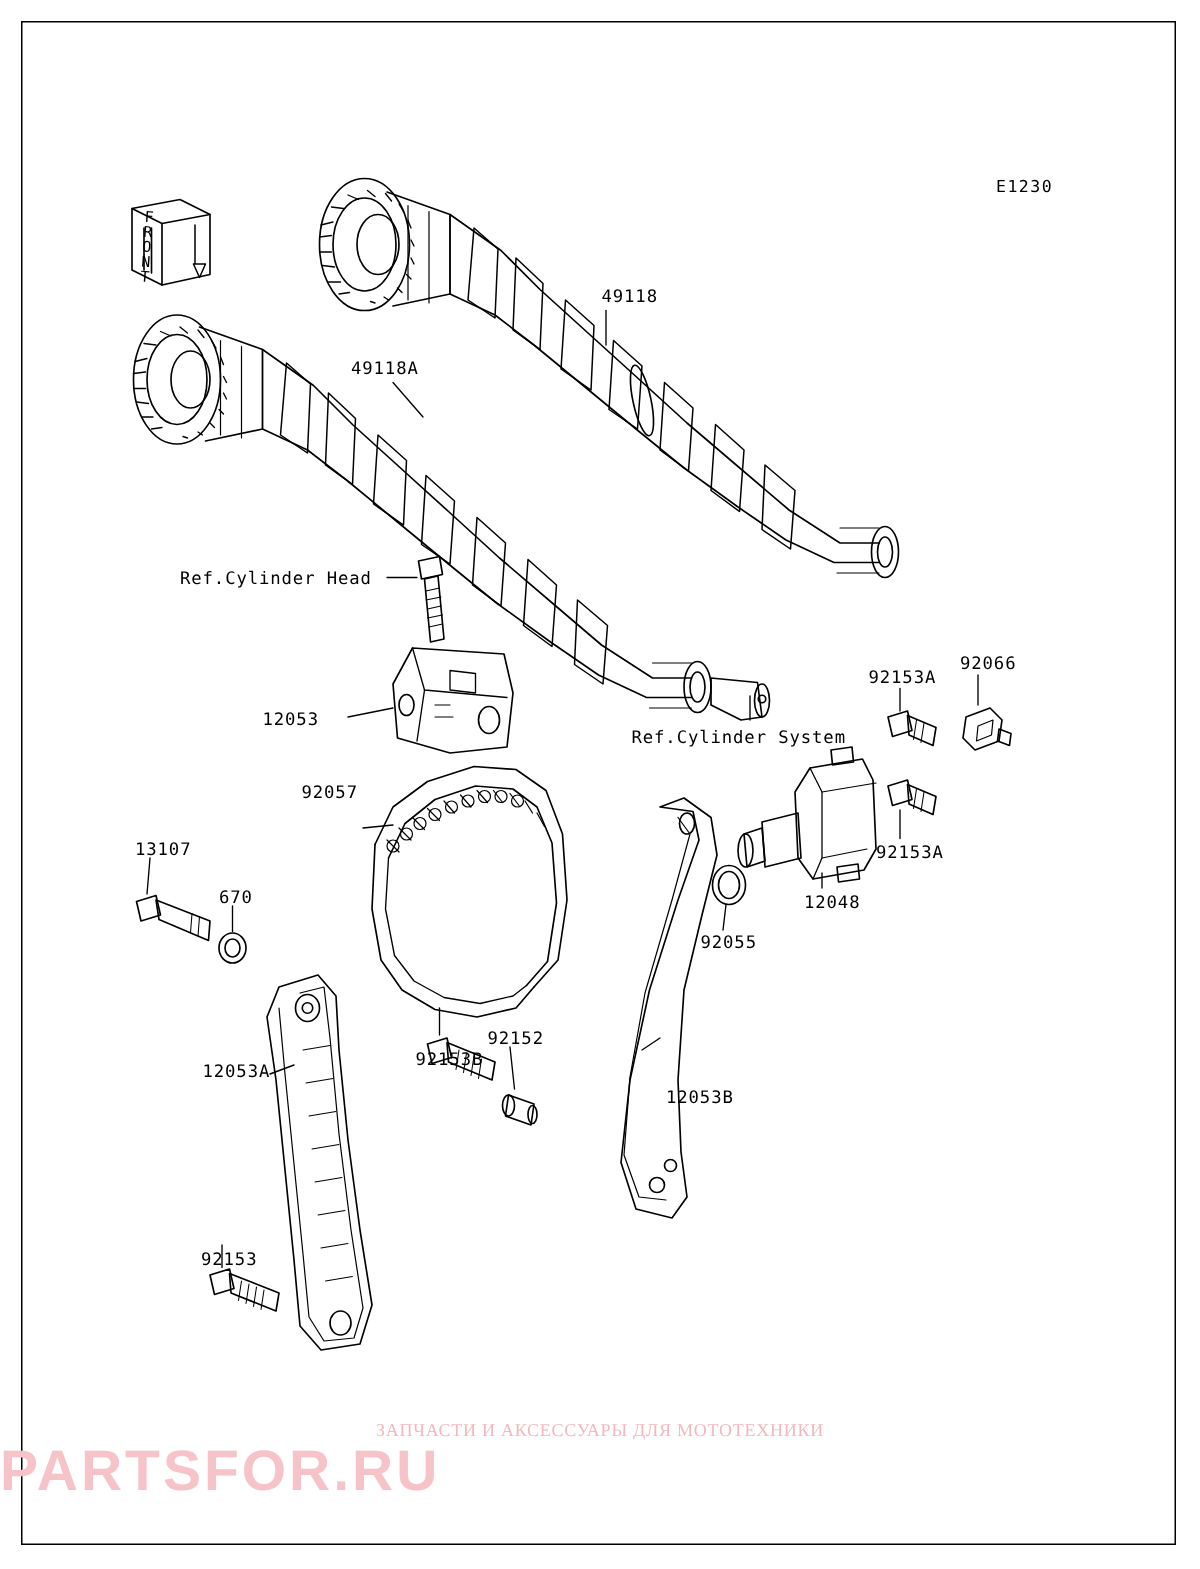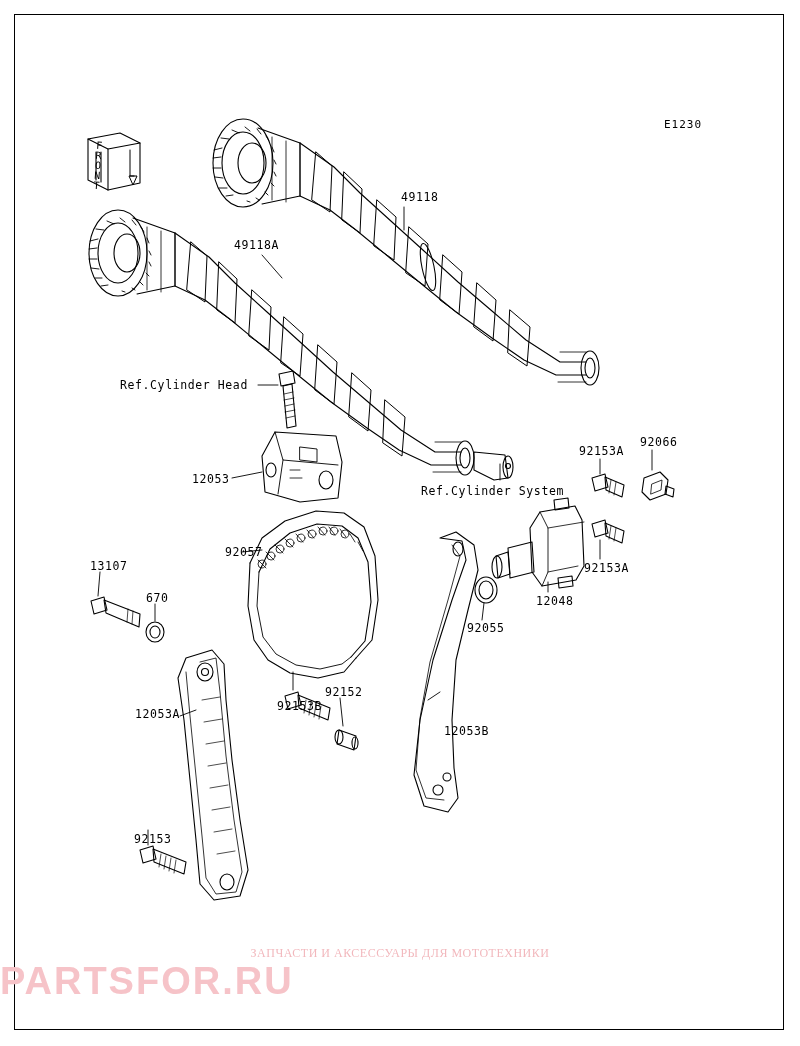--- a/index.html
+++ b/index.html
@@ -274,27 +274,27 @@
       </g>
     </g>
   </svg>
 
   <div class="lbl" style="left:401px;top:190px;">49118</div>
   <div class="lbl" style="left:234px;top:238px;">49118A</div>
 
   <div class="lbl" style="left:120px;top:378px;">Ref.Cylinder Head</div>
   <div class="lbl" style="left:421px;top:484px;">Ref.Cylinder System</div>
 
-  <div class="lbl" style="left:192px;top:472px;">12053</div>
+  <div class="lbl" style="left:175px;top:472px;">12053</div>
   <div class="lbl" style="left:579px;top:444px;">92153A</div>
   <div class="lbl" style="left:640px;top:435px;">92066</div>
   <div class="lbl" style="left:584px;top:561px;">92153A</div>
   <div class="lbl" style="left:536px;top:594px;">12048</div>
   <div class="lbl" style="left:467px;top:621px;">92055</div>
-  <div class="lbl" style="left:201px;top:545px;margin-left:24px;">92057</div>
+  <div class="lbl" style="left:201px;top:521px;">92057</div>
   <div class="lbl" style="left:90px;top:559px;">13107</div>
   <div class="lbl" style="left:146px;top:591px;">670</div>
   <div class="lbl" style="left:277px;top:659px;margin-top:40px;">92153B</div>
   <div class="lbl" style="left:325px;top:685px;">92152</div>
   <div class="lbl" style="left:444px;top:683px;margin-top:41px;">12053B</div>
   <div class="lbl" style="left:135px;top:707px;">12053A</div>
   <div class="lbl" style="left:134px;top:832px;">92153</div>
 
   <div class="lbl" style="left:93px;top:141px;width:40px;height:44px;font-size:11px;line-height:8.6px;letter-spacing:0px;transform:rotate(4deg);">
     <span style="display:inline-block;writing-mode:vertical-rl;text-orientation:upright;font-size:10px;letter-spacing:-1px;">FRONT</span>

